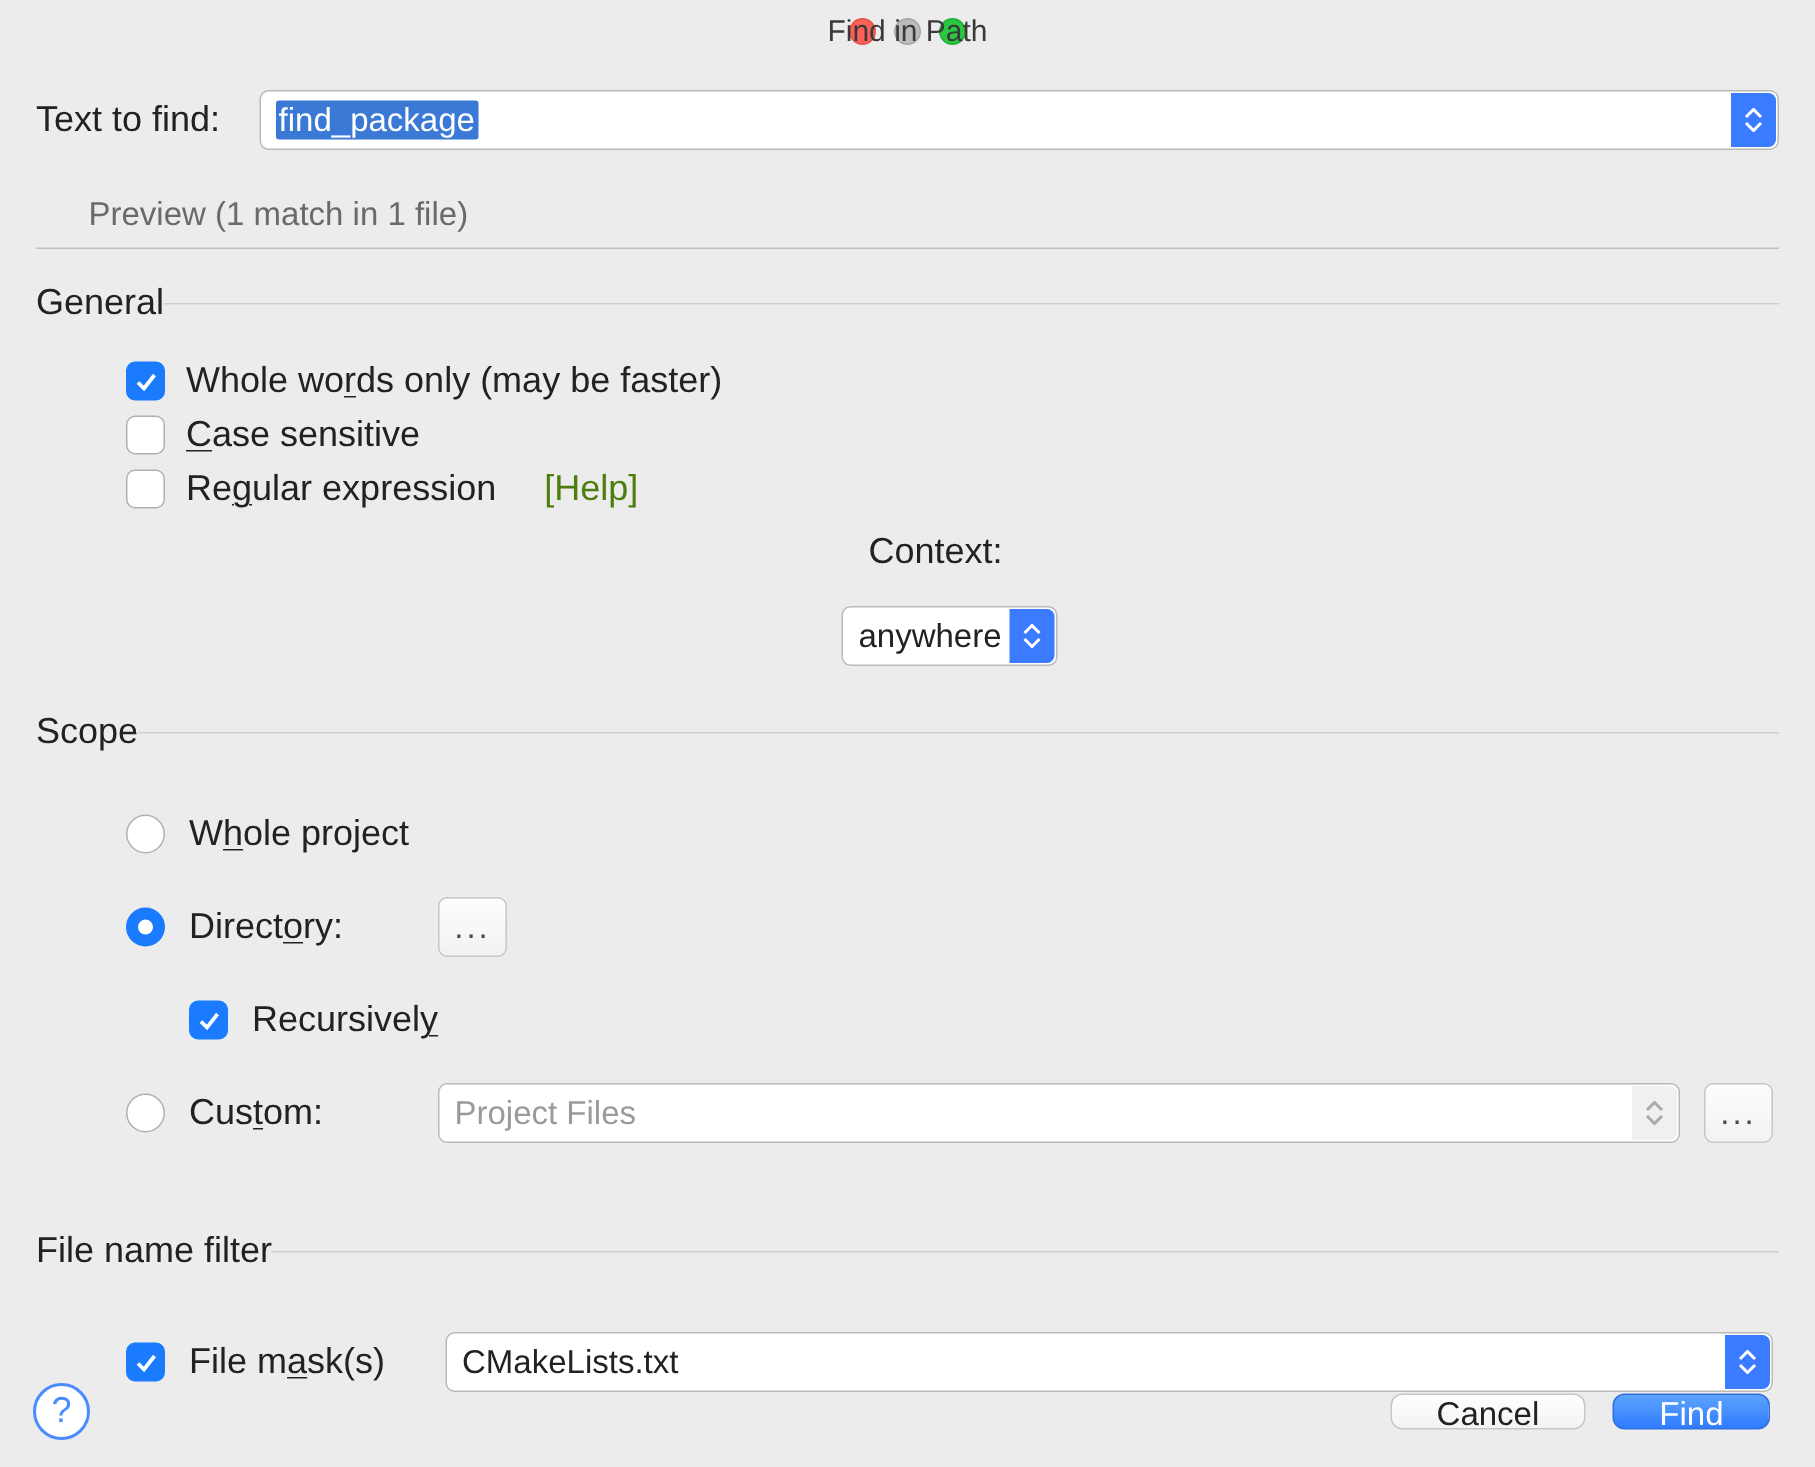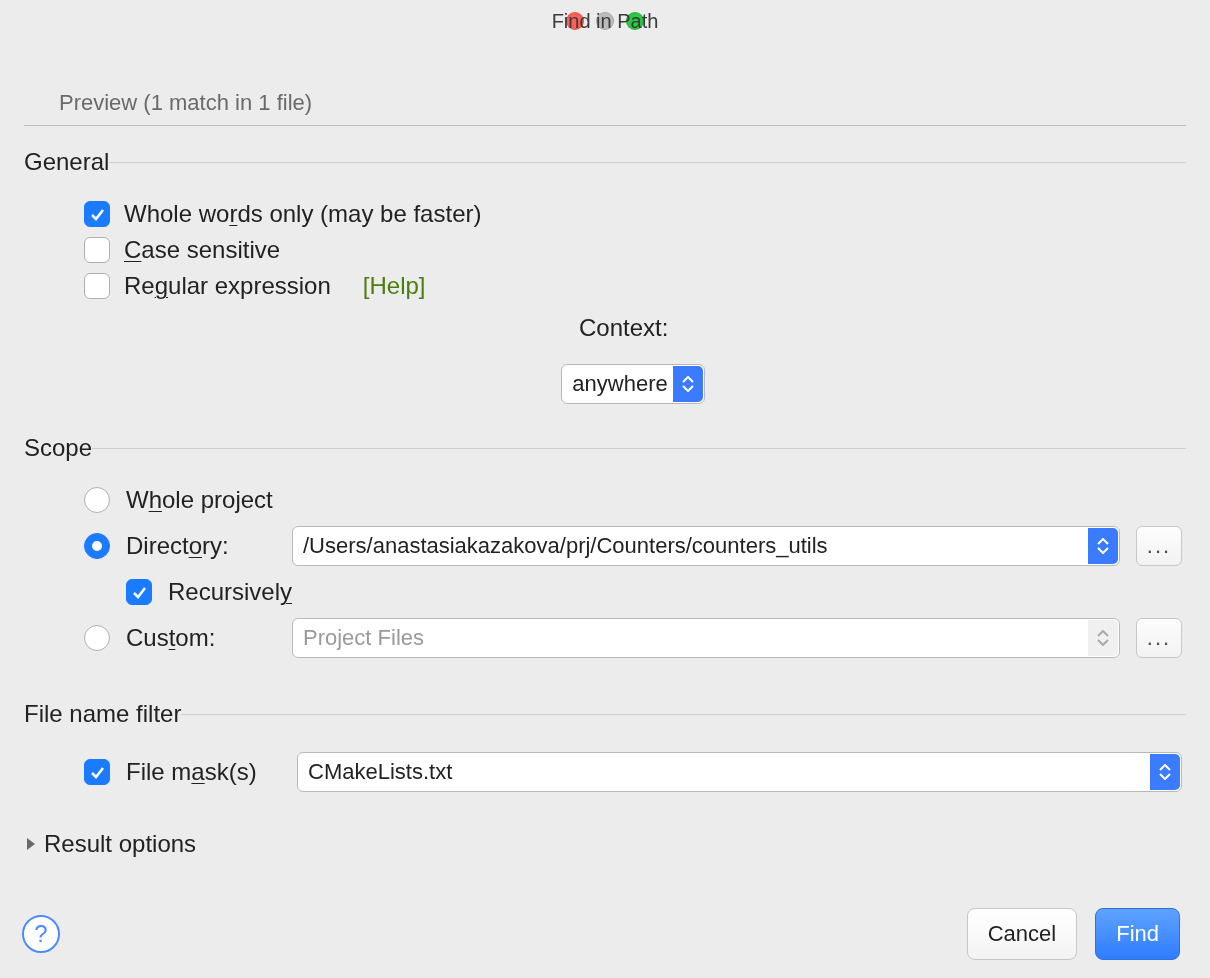--- a/index.html
+++ b/index.html
@@ -34,43 +34,59 @@
     .radio { width: 26px; height: 26px; border-radius: 50%; border: 1.5px solid #b0b0b0; background: #fff; display: flex; align-items: center; justify-content: center; flex-shrink: 0; }
     .radio.checked { border-color: #1a7bff; background: #1a7bff; }
     .radio.checked::after { content: ""; width: 10px; height: 10px; background: #fff; border-radius: 50%; }
     .und { text-decoration: underline; text-decoration-thickness: 1px; text-underline-offset: 3px; }
     .help-link { color: #4d7c0f; }
     .ctx-row { display: flex; align-items: center; margin-top: 14px; gap: 22px; padding-right: 4px; flex-direction: column; }
     .combo.large { height: 40px; }
     .combo.disabled { color: #9a9a9a; }
     .ellipsis-btn { width: 46px; height: 40px; background: linear-gradient(#fdfdfd,#f2f2f2); border: 1px solid #c7c7c7; border-radius: 6px; display: flex; align-items: center; justify-content: center; font-size: 22px; color: #4a4a4a; letter-spacing: 2px; flex-shrink: 0; }
     .scope-body { padding: 12px 4px 8px 60px; }
-    .scope-row { display: flex; align-items: center; gap: 16px; margin: 12px 0; }
+    .scope-row { display: flex; align-items: center; gap: 16px; margin: 28px 0; }
     .disclosure { display: flex; align-items: center; gap: 6px; margin: 18px 0 0 0; cursor: pointer; }
     .disclosure svg { display: block; }
     .bottom-bar { position: absolute; left: 0; right: 0; bottom: 0; padding: 18px 30px 18px 22px; display: flex; align-items: center; }
     .help-btn { width: 38px; height: 38px; border-radius: 50%; border: 2px solid #4a8bff; color: #4a8bff; display: flex; align-items: center; justify-content: center; font-size: 24px; background: #fff; }
     .spacer { flex: 1; }
-    .btn { height: 52px; padding: 0 20px; border-radius: 8px; font-size: 22px; border: 1px solid #c7c7c7; background: linear-gradient(#ffffff,#f3f3f3); color: #222; margin-left: 18px; cursor: pointer; }
+    .btn { height: 24px; padding: 0 30px; border-radius: 8px; font-size: 22px; border: 1px solid #c7c7c7; background: linear-gradient(#ffffff,#f3f3f3); color: #222; margin-left: 18px; cursor: pointer; }
     .btn.primary { background: linear-gradient(#5ea3ff,#2f7cff); border-color: #2f6fe0; color: #fff; }
   </style>
 </head>
 <body>
 
 <div class="titlebar">
   <div class="traffic">
     <div class="tl red"></div>
     <div class="tl yellow"></div>
     <div class="tl green"></div>
   </div>
   <div class="title">Find in Path</div>
 </div>
 
 <div class="content">
 
+  <div class="row" style="gap:26px;">
+    <span class="lbl">Text to find:</span>
+    <div class="field-wrap">
+      <div class="combo large">
+        <span class="val-sel">find_package</span>
+        <div class="spinner">
+          <svg width="14" height="8" viewBox="0 0 14 8">
+              <polyline points="2,6 7,1 12,6" fill="none" stroke="#fff" stroke-width="2"></polyline>
+            </svg>
+          <svg width="14" height="8" viewBox="0 0 14 8">
+              <polyline points="2,2 7,7 12,2" fill="none" stroke="#fff" stroke-width="2"></polyline>
+            </svg>
+        </div>
+      </div>
+    </div>
+  </div>
 
   <div class="tabs">
     <div class="tab">Preview (1 match in 1 file)</div>
   </div>
 
   <div class="section-head">
     <span class="lbl">General</span>
     <div class="line"></div>
   </div>
   <div class="sect-body">
@@ -119,33 +135,20 @@
     <div class="line"></div>
   </div>
   <div class="scope-body">
     <div class="scope-row">
       <div class="radio"></div>
       <span class="lbl">W<span class="und">h</span>ole project</span>
     </div>
     <div class="scope-row">
       <div class="radio checked"></div>
       <span class="lbl" style="min-width:150px">Direct<span class="und">o</span>ry:</span>
-      <div class="field-wrap">
-        <div class="combo large">
-          <span>/Users/anastasiakazakova/prj/Counters/counters_utils</span>
-          <div class="spinner">
-            <svg width="14" height="8" viewBox="0 0 14 8">
-                <polyline points="2,6 7,1 12,6" fill="none" stroke="#fff" stroke-width="2"></polyline>
-              </svg>
-            <svg width="14" height="8" viewBox="0 0 14 8">
-                <polyline points="2,2 7,7 12,2" fill="none" stroke="#fff" stroke-width="2"></polyline>
-              </svg>
-          </div>
-        </div>
-      </div>
       <div class="ellipsis-btn">...</div>
     </div>
     <div class="scope-row" style="padding-left:42px;">
       <div class="chk checked">
         <svg width="16" height="16" viewBox="0 0 16 16">
             <polyline points="3,9 7,13 14,4" fill="none" stroke="#fff" stroke-width="2.5"></polyline>
           </svg>
       </div>
       <span class="lbl">Recursivel<span class="und">y</span></span>
     </div>

